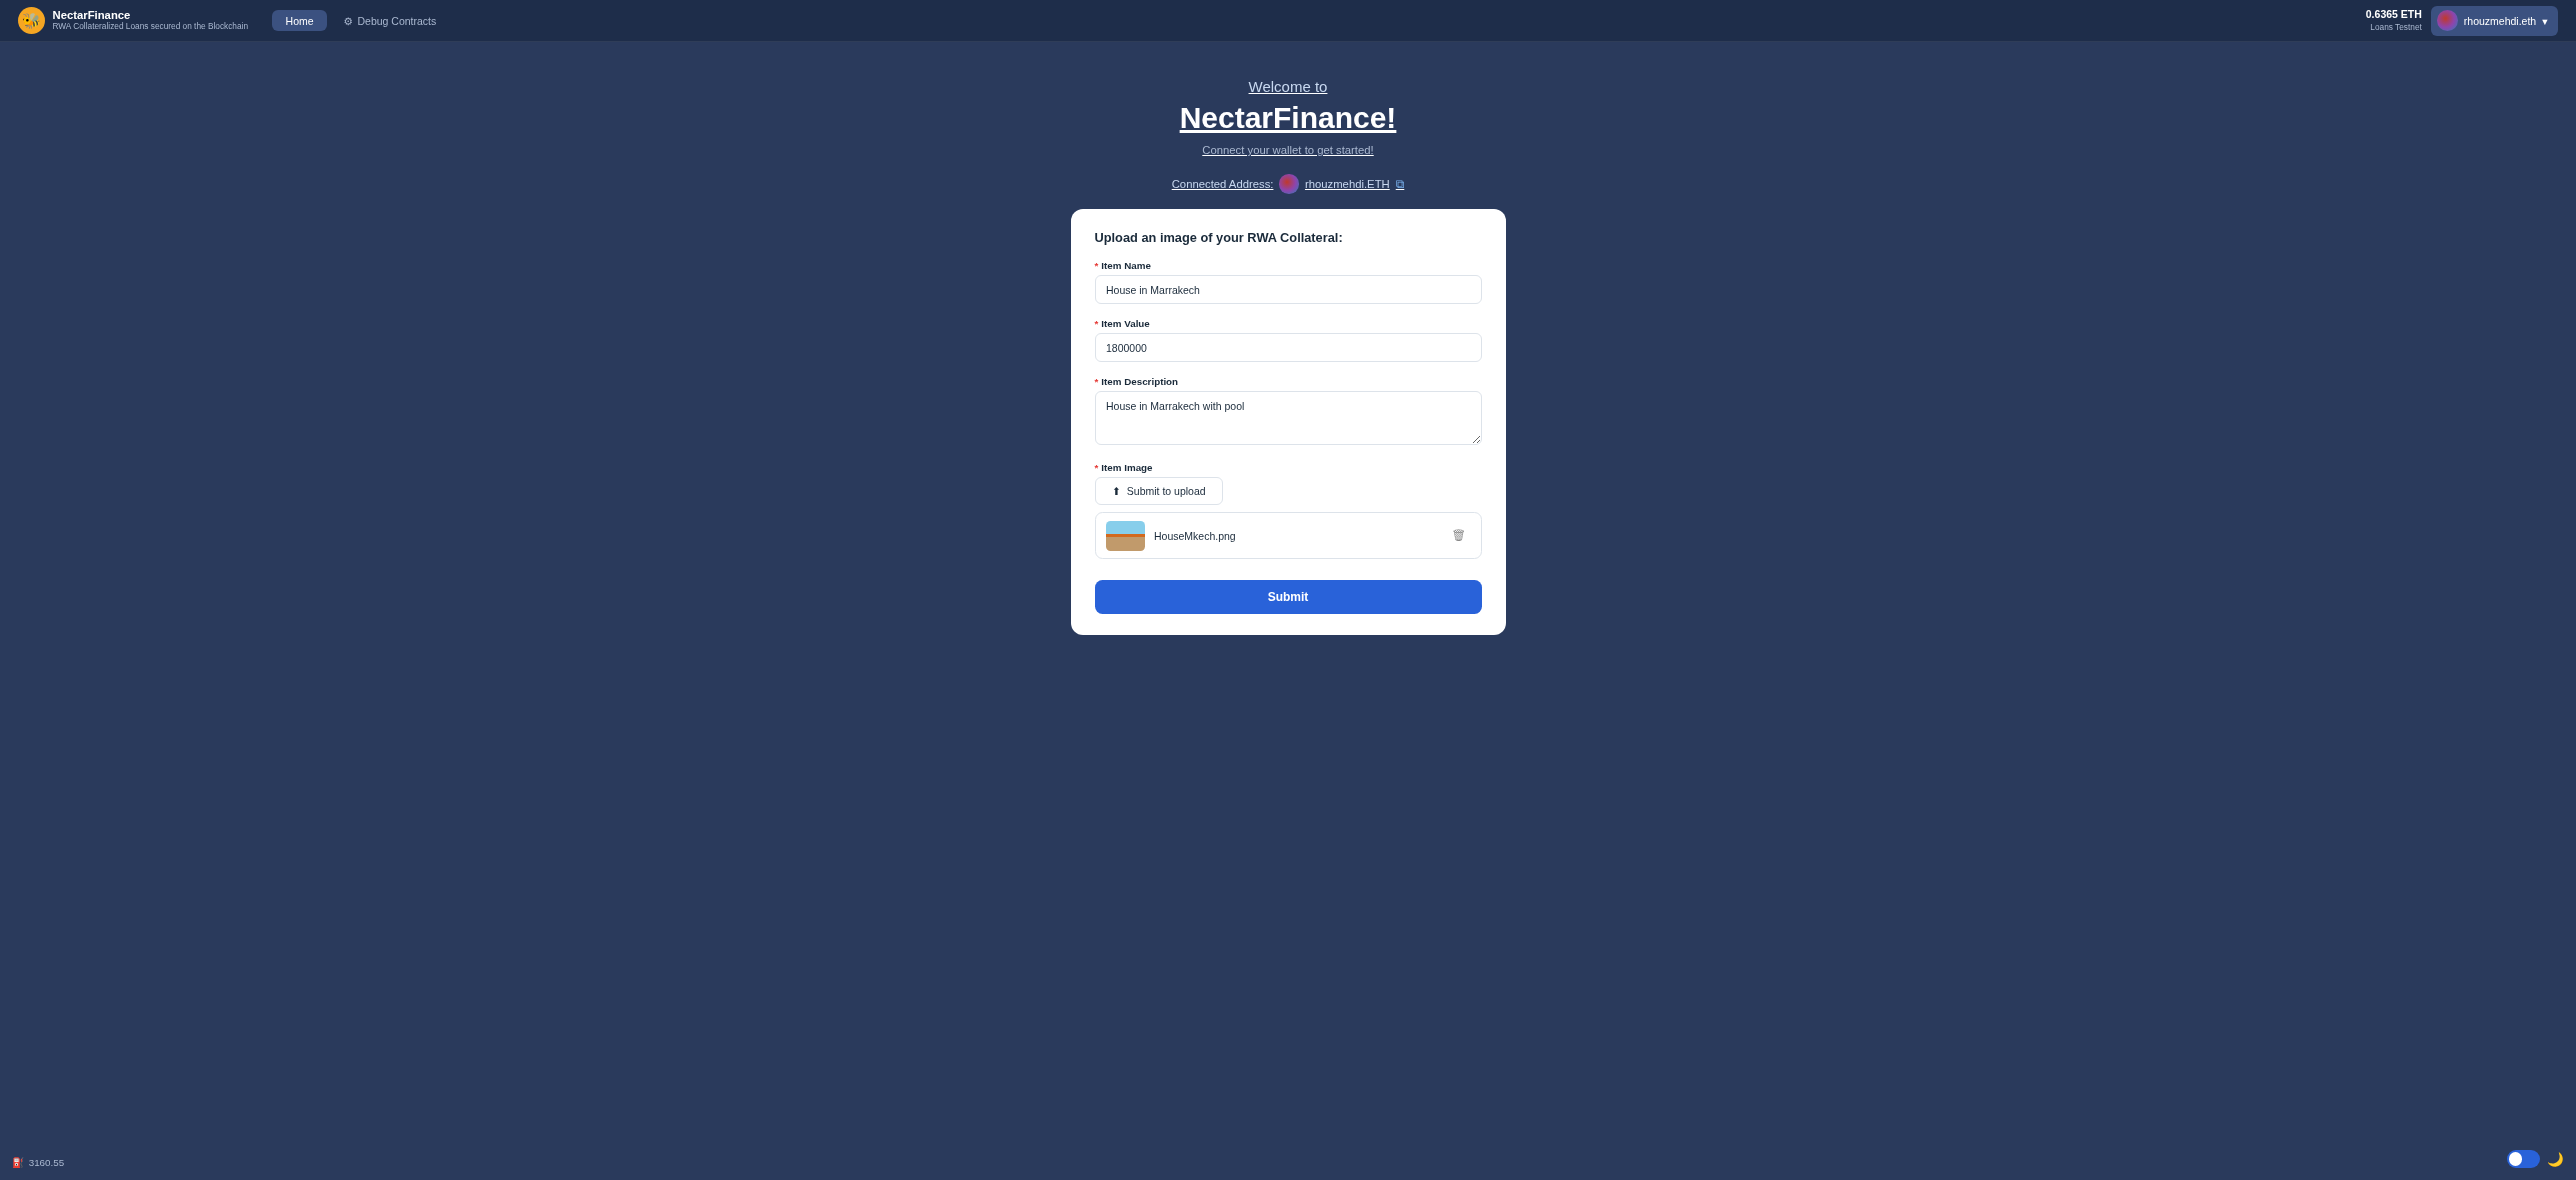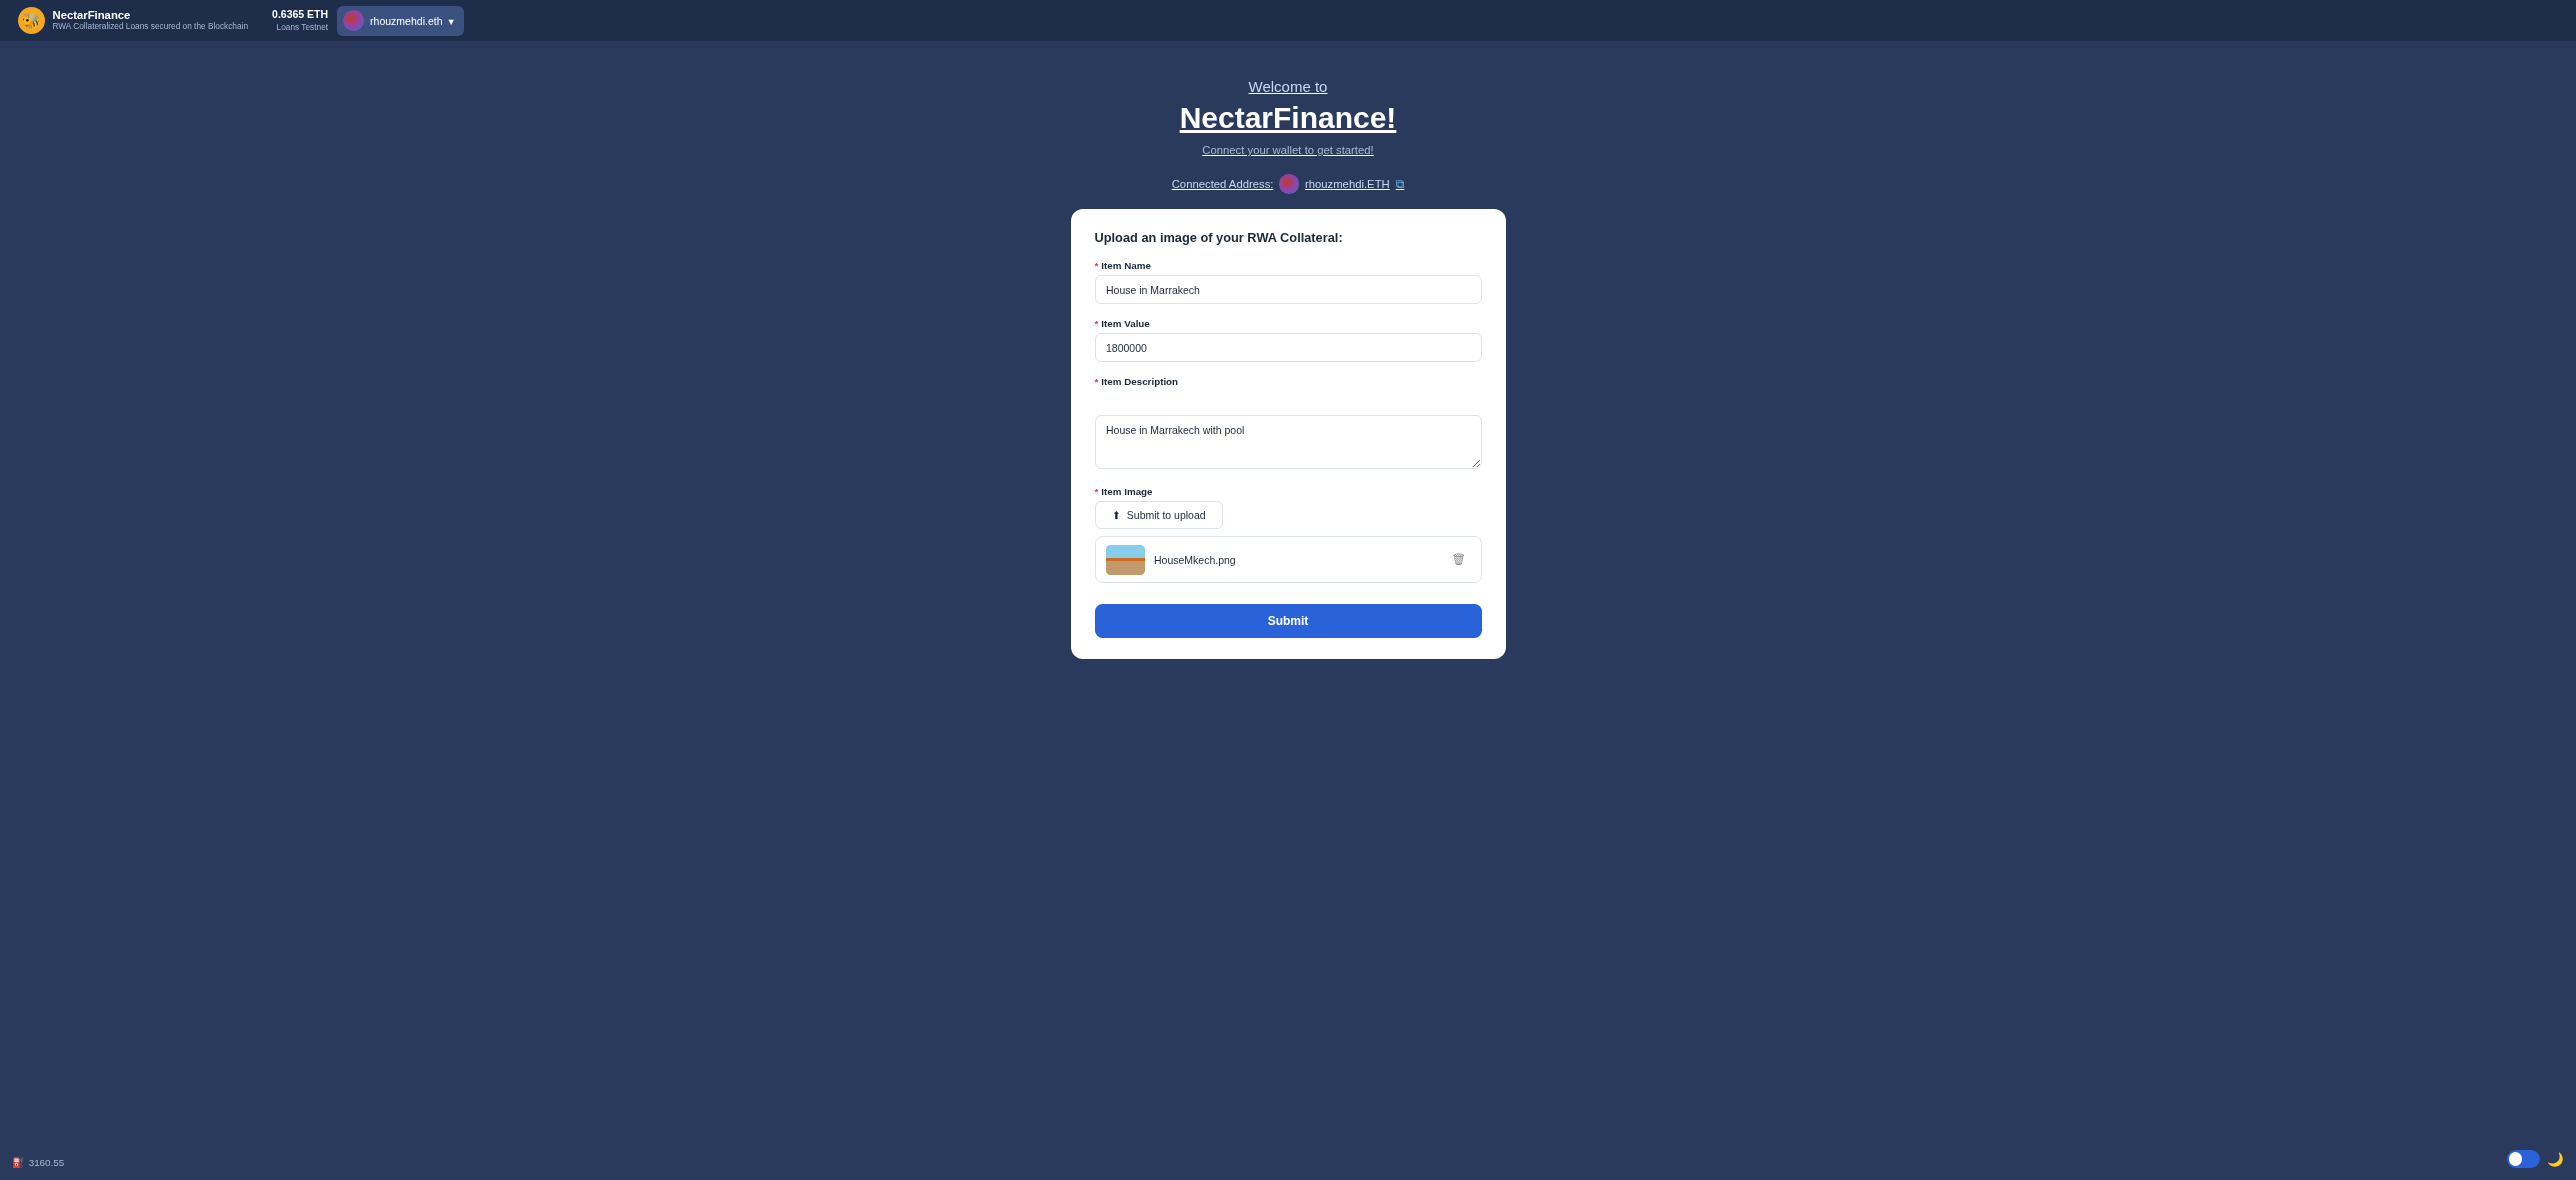--- a/index.html
+++ b/index.html
@@ -201,21 +201,20 @@
       padding: 7.5px 10.5px;
       border: 1.1px solid #dde3ea;
       border-radius: 6px;
       font-size: 10.5px;
       color: #1a2a3a;
       outline: none;
       background: #fff;
       resize: vertical;
       min-height: 54px;
       font-family: inherit;
-      margin-top: 24px;
     }
 
     .upload-btn {
       display: inline-flex;
       align-items: center;
       gap: 6px;
       padding: 6.8px 16.5px;
       border: 1.1px solid #dde3ea;
       border-radius: 6px;
       background: #fff;
@@ -335,20 +334,27 @@
   <div class="navbar-brand">
     <div class="navbar-logo">
       <span>🐝</span>
     </div>
     <div class="navbar-brand-text">
       <div class="navbar-brand-name">NectarFinance</div>
       <div class="navbar-brand-sub">RWA Collateralized Loans secured on the Blockchain</div>
     </div>
   </div>
 
+  <div class="navbar-nav">
+    <button class="nav-btn nav-btn-active">Home</button>
+    <button class="nav-btn nav-btn-ghost">
+      <span>⚙</span>
+      <span>Debug Contracts</span>
+    </button>
+  </div>
 
   <div class="navbar-right">
     <div class="eth-balance">
       <div class="eth-amount">0.6365 ETH</div>
       <div class="eth-network">Loans Testnet</div>
     </div>
     <button class="wallet-btn">
       <div class="wallet-avatar"></div>
       <span>rhouzmehdi.eth</span>
       <span>▾</span>

